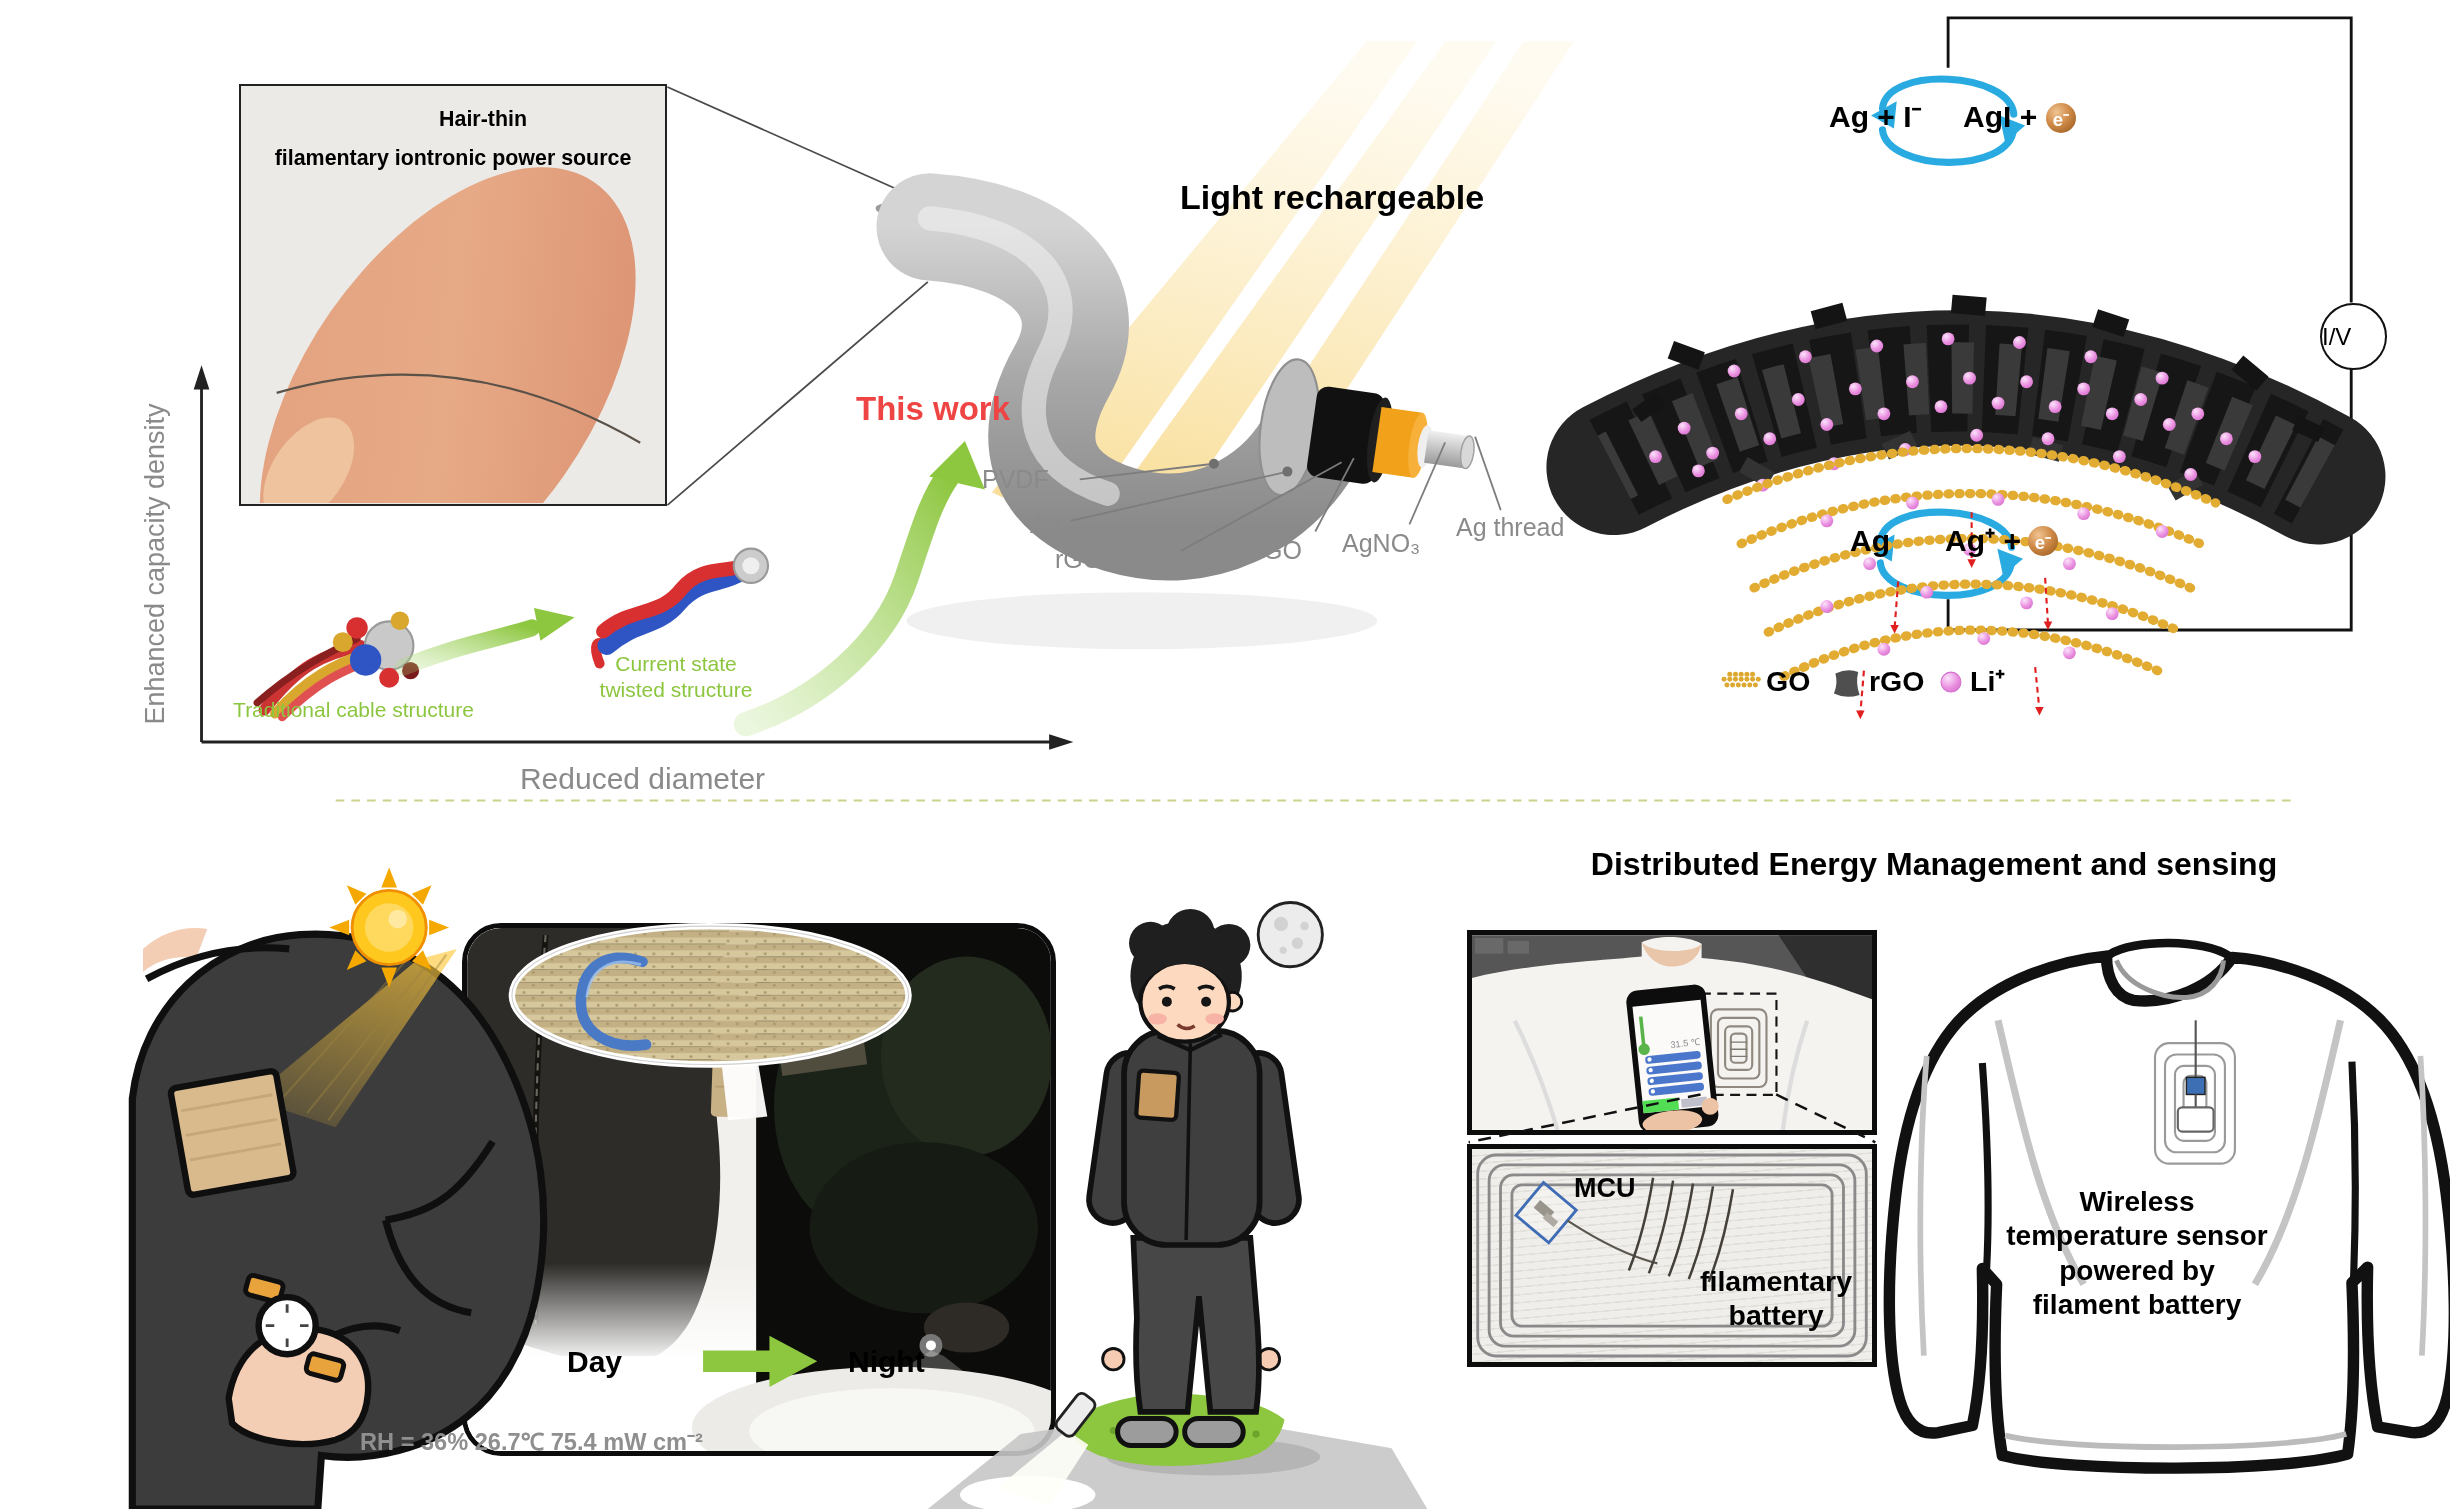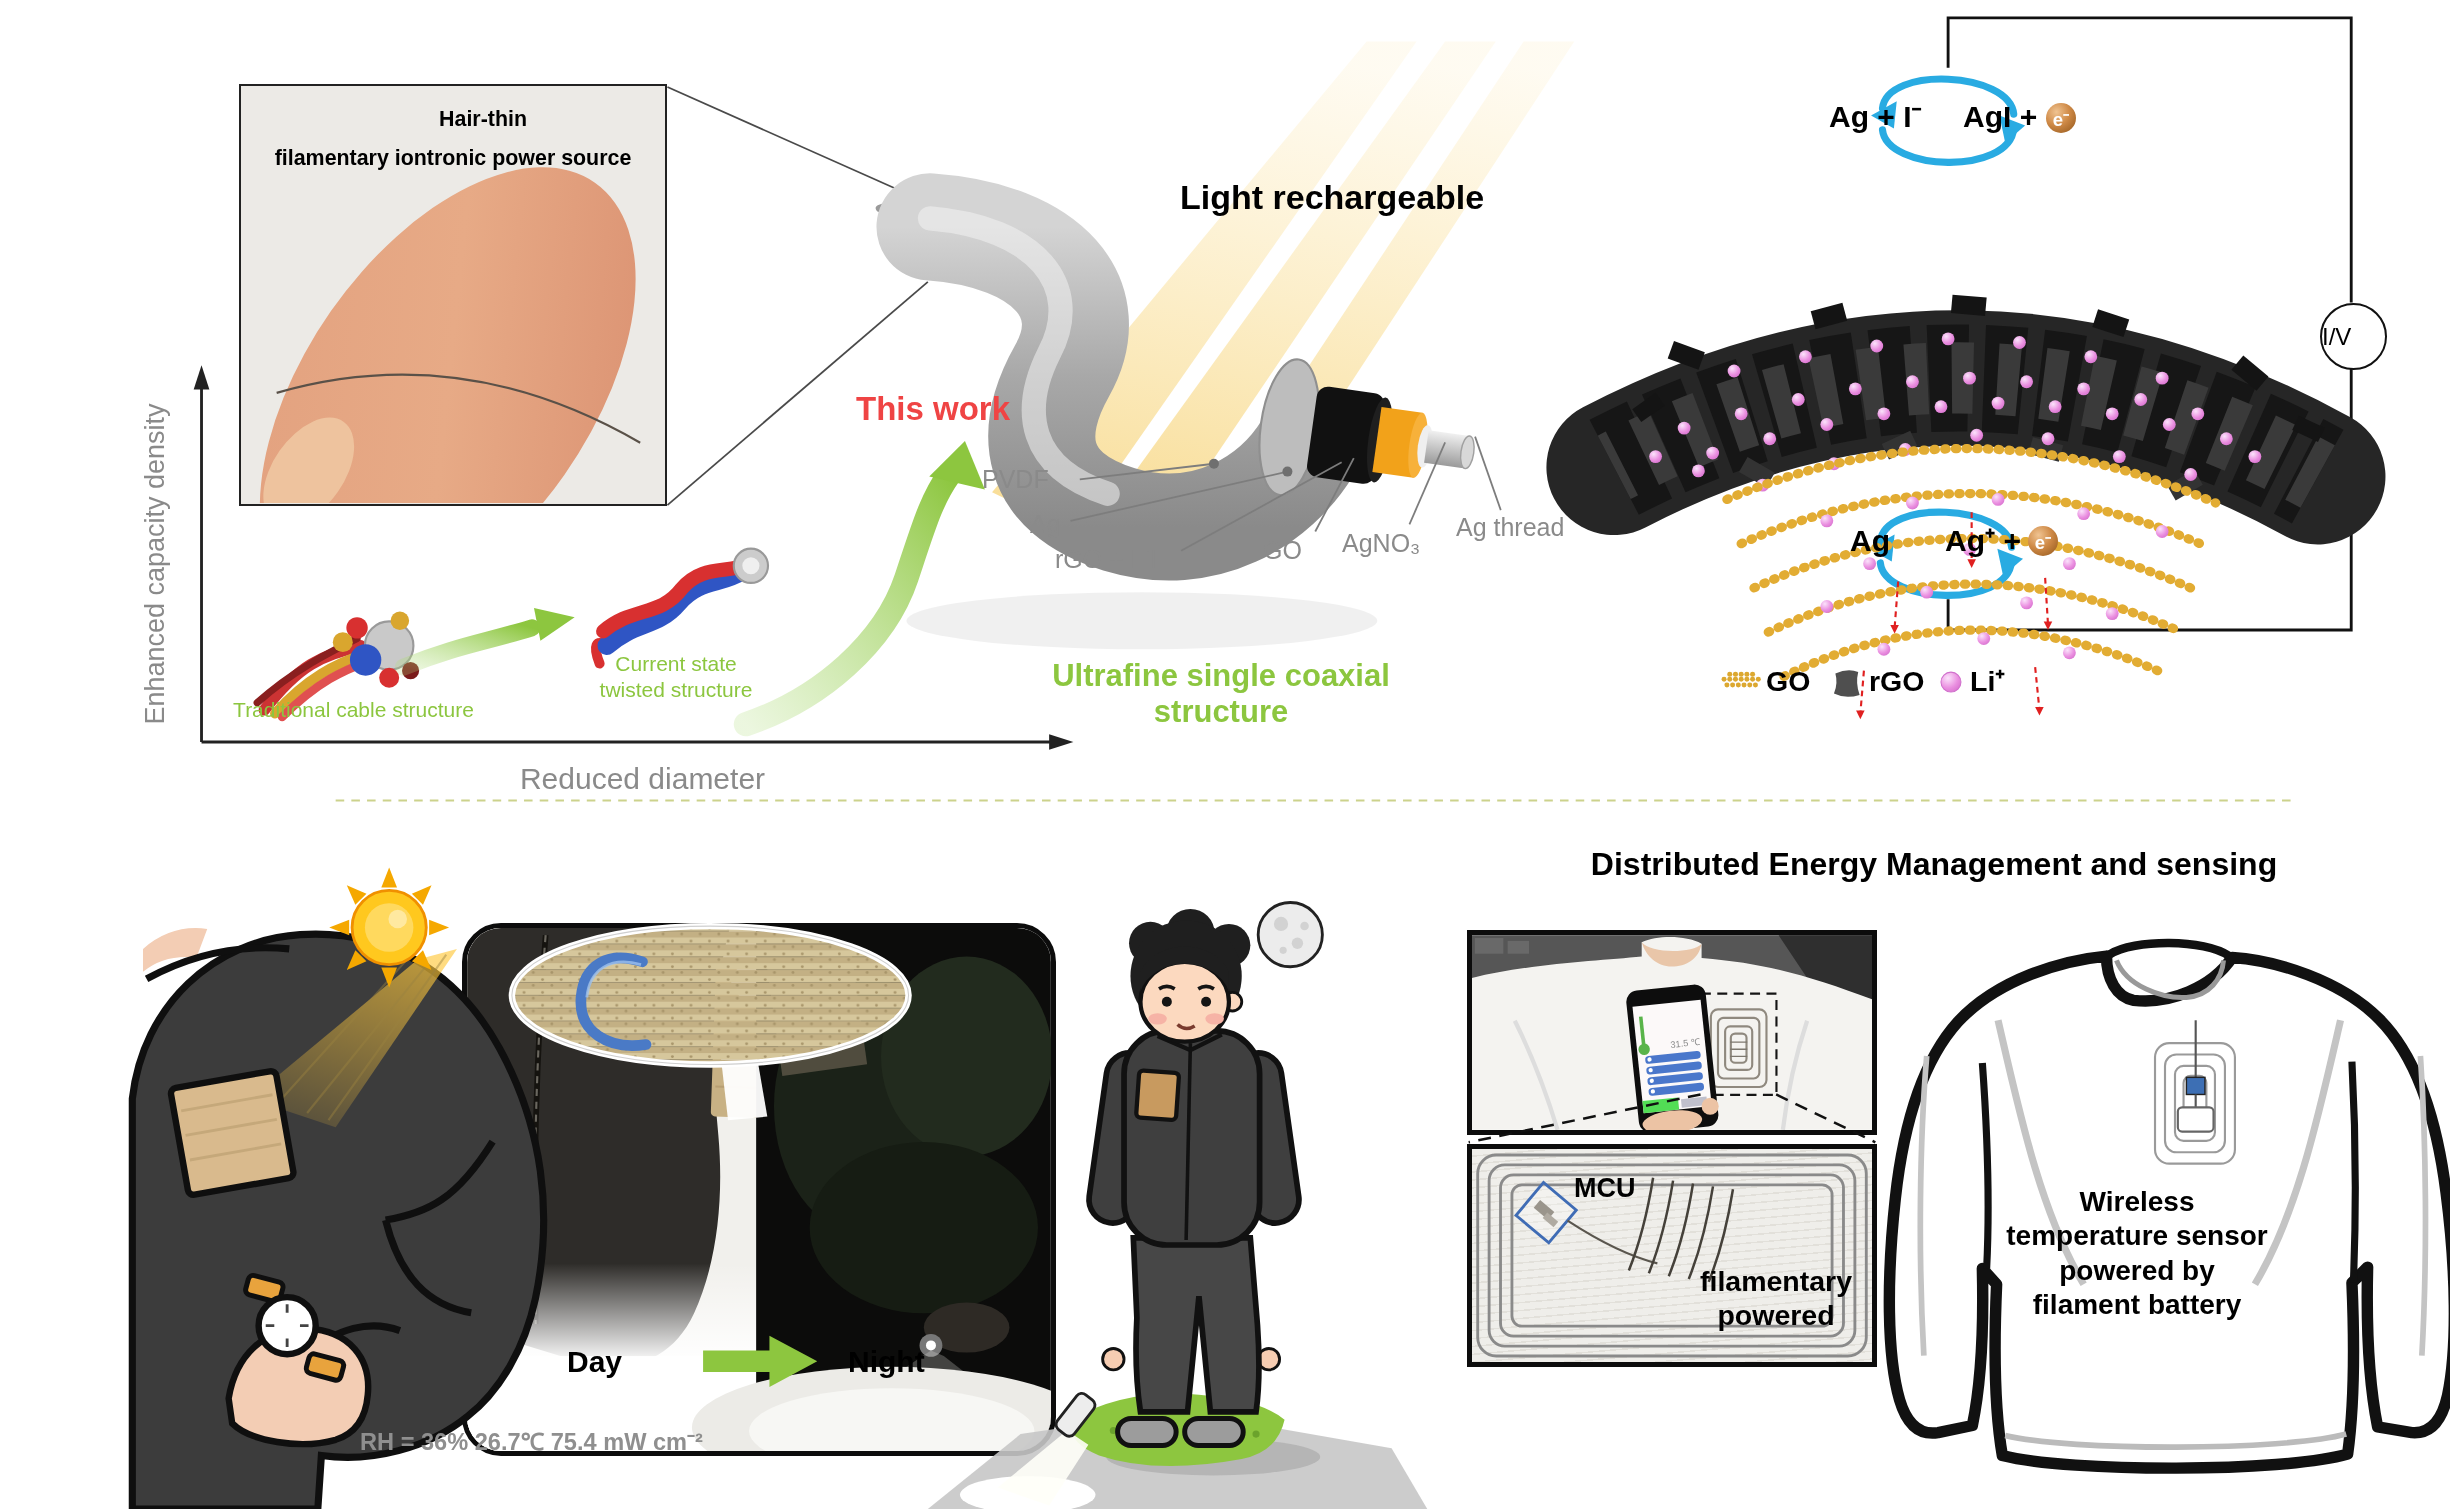--- a/index.html
+++ b/index.html
@@ -549,21 +549,20 @@
   <div class="t green ctr" style="left:569px;top:678px;width:214px;font-size:21px;font-weight:500;">twisted structure</div>
   <div class="t red" style="left:856px;top:390px;font-size:33px;">This work</div>
   <div class="t" style="left:1180px;top:178px;font-size:34px;">Light rechargeable</div>
 
   <div class="t gray" style="left:982px;top:465px;font-size:25px;">PVDF</div>
   <div class="t gray" style="left:1030px;top:510px;font-size:25px;">Ag</div>
   <div class="t gray" style="left:1055px;top:545px;font-size:25px;">rGO + LiI</div>
   <div class="t gray" style="left:1263px;top:536px;font-size:25px;">GO</div>
   <div class="t gray" style="left:1342px;top:529px;font-size:25px;">AgNO₃</div>
   <div class="t gray" style="left:1456px;top:513px;font-size:25px;">Ag thread</div>
-  <div class="t green ctr" style="left:1007px;top:658px;width:428px;font-size:31px;">Ultrafine single coaxial structure</div>
 
   <div class="t" style="left:1829px;top:100px;font-size:30px;">Ag + I⁻</div>
   <div class="t" style="left:1963px;top:100px;font-size:30px;">AgI +</div>
   <div class="esphere" style="left:2046px;top:103px;">e⁻</div>
   <div class="t" style="left:1850px;top:524px;font-size:30px;">Ag</div>
   <div class="t" style="left:1945px;top:524px;font-size:30px;">Ag⁺ +</div>
   <div class="esphere" style="left:2028px;top:526px;">e⁻</div>
   <div class="meter" style="left:2320px;top:303px;">
       <span>I/V</span>
     </div>
@@ -572,20 +571,20 @@
   <div class="t" style="left:1869px;top:665px;font-size:28.5px;">rGO</div>
   <div class="t" style="left:1970px;top:665px;font-size:28.5px;">Li⁺</div>
 
   <div class="t" style="left:567px;top:1345px;font-size:30px;">Day</div>
   <div class="t" style="left:848px;top:1345px;font-size:30px;">Night</div>
   <div class="t" style="left:360px;top:1429px;font-size:23.6px;color:#8f8f8f;">RH = 36% 26.7℃ 75.4 mW cm⁻²</div>
 
   <div class="t ctr" style="left:1577px;top:846px;width:714px;font-size:32px;">Distributed Energy Management and sensing</div>
   <div class="t" style="left:1574px;top:1173px;font-size:27px;">MCU</div>
   <div class="t ctr" style="left:1669px;top:1265px;width:214px;font-size:28.5px;">filamentary</div>
-  <div class="t ctr" style="left:1669px;top:1299px;width:214px;font-size:28.5px;">powered</div>
+  <div class="t ctr" style="left:1669px;top:1299px;width:214px;font-size:28.5px;">battery</div>
   <div class="t ctr" style="left:1998px;top:1186px;width:278px;font-size:28px;">Wireless</div>
   <div class="t ctr" style="left:1998px;top:1220px;width:278px;font-size:28px;">temperature sensor</div>
   <div class="t ctr" style="left:1998px;top:1255px;width:278px;font-size:28px;">powered by</div>
   <div class="t ctr" style="left:1998px;top:1289px;width:278px;font-size:28px;">filament battery</div>
 
 </div>
 
 
 </body></html>

